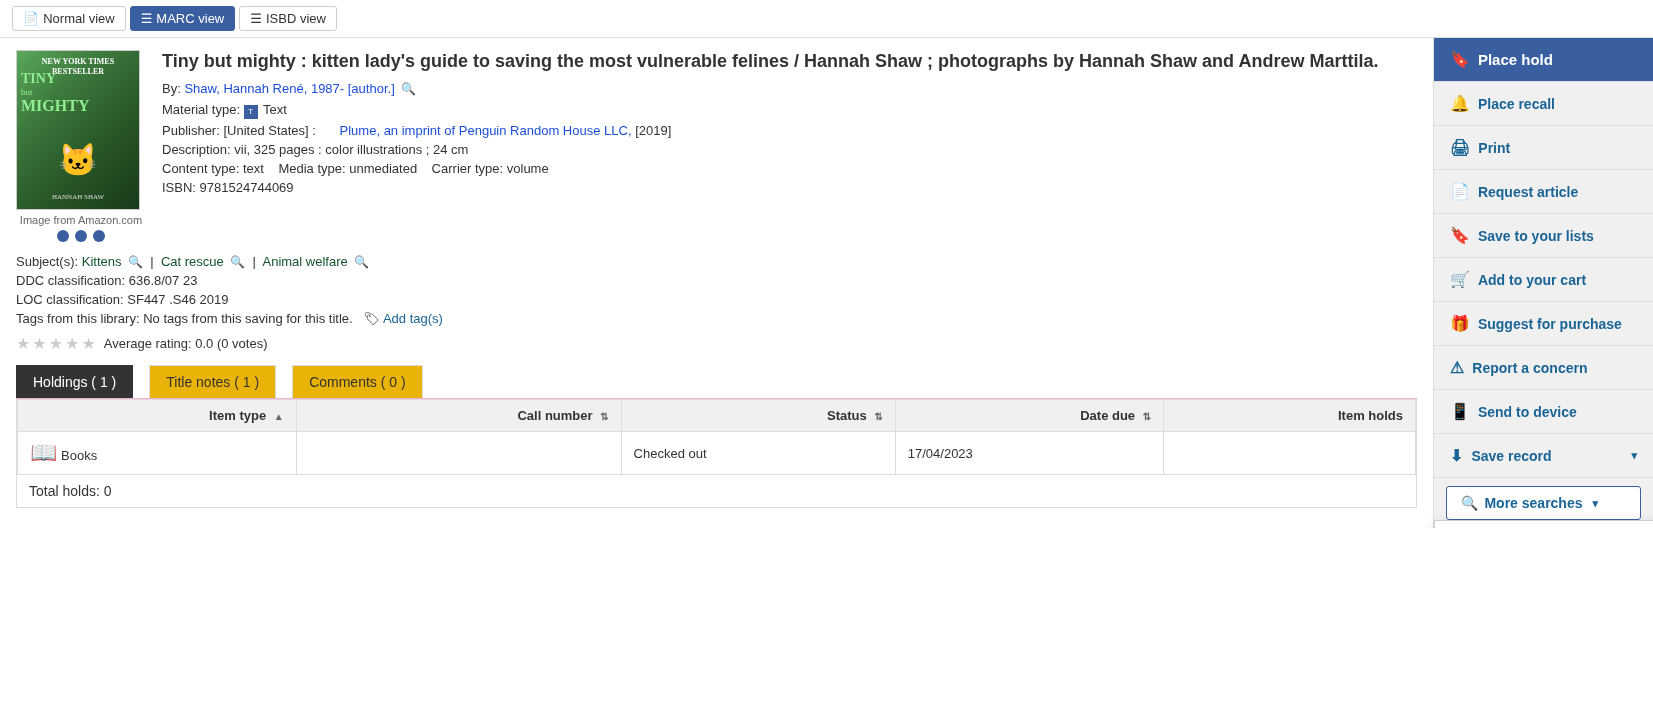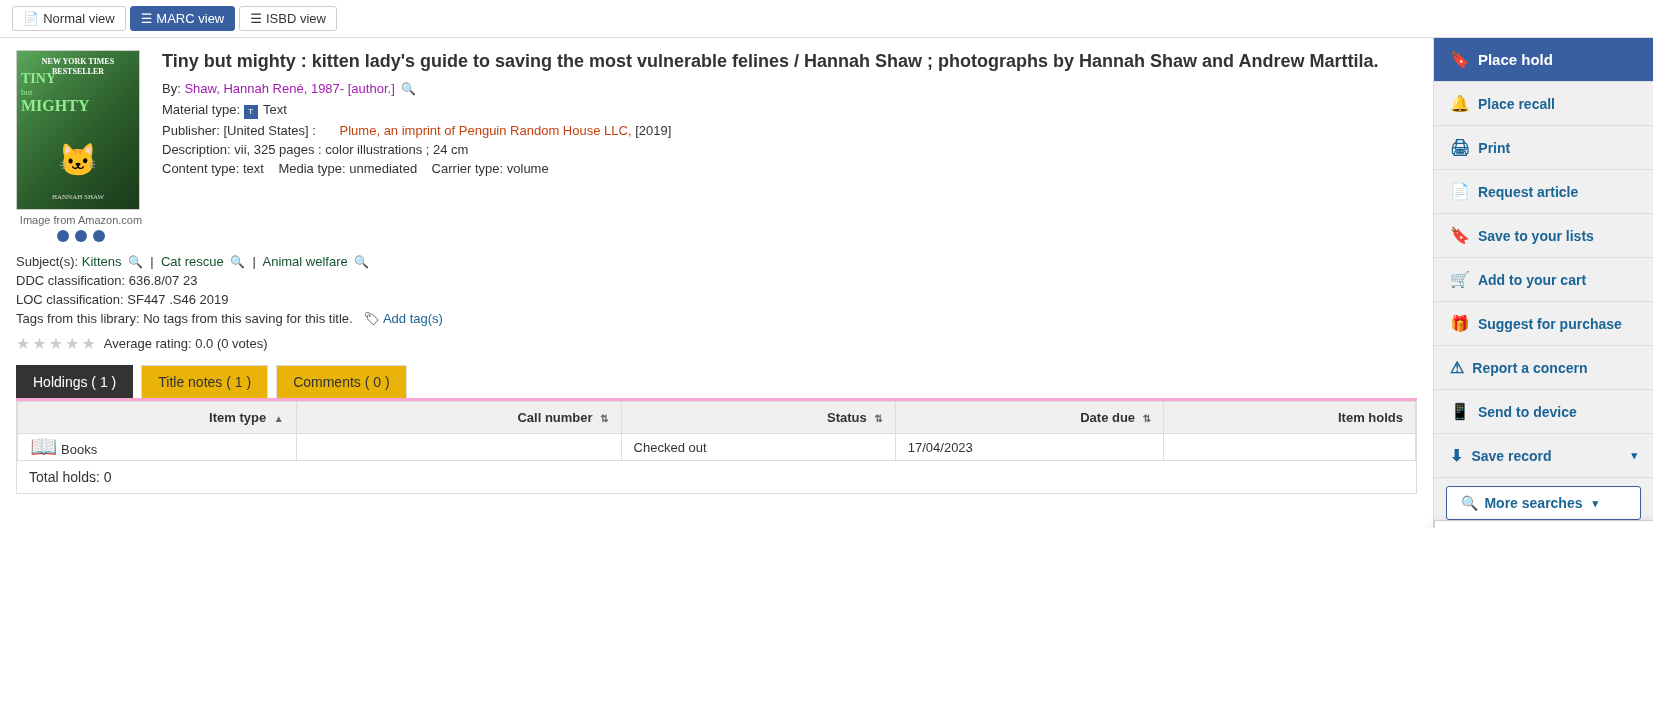--- a/index.html
+++ b/index.html
@@ -109,32 +109,32 @@
       margin-bottom: 8px;
       line-height: 1.3;
     }
 
     .book-author {
       margin-bottom: 6px;
       font-size: 13px;
     }
 
     .book-author a {
-      color: #a21caf;
+      color: #1d4ed8;
       text-decoration: none;
     }
 
     .book-meta {
       font-size: 13px;
       margin-bottom: 4px;
       color: #333;
     }
 
     .book-meta a {
-      color: #c2410c;
+      color: #1d4ed8;
       text-decoration: none;
       padding-left: 20px;
     }
 
     .material-icon {
       display: inline-block;
       width: 14px;
       height: 14px;
       background: #3a5fa0;
       color: #fff;
@@ -182,22 +182,22 @@
       gap: 2px;
     }
 
     .star {
       color: #ccc;
       font-size: 16px;
     }
 
     .tabs-bar {
       display: flex;
-      gap: 8px;
-      border-bottom: 3px solid #f9a8d4;
+      gap: 16px;
+      border-bottom: 1px solid #f9a8d4;
       margin-top: 12px;
     }
 
     .tab {
       padding: 8px 16px;
       cursor: pointer;
       font-size: 14px;
       border: 1px solid #ddd;
       border-bottom: none;
       background: #f5f5f5;
@@ -235,21 +235,21 @@
 
     .holdings-table th .sort-arrow {
       display: inline-block;
       margin-left: 4px;
       color: #666;
       font-size: 10px;
     }
 
     .holdings-table td {
       border: 1px solid #ddd;
-      padding: 0 12px;
+      padding: 8px 12px;
       font-size: 13px;
     }
 
     .holdings-table tr:nth-child(even) td {
       background: #f9f9f9;
     }
 
     .total-holds {
       padding: 8px 12px;
       font-size: 14px;
@@ -418,20 +418,24 @@
           <span>Content type:</span>
           <span>text</span>
           &nbsp;&nbsp;
           <span>Media type:</span>
           <span>unmediated</span>
           &nbsp;&nbsp;
           <span>Carrier type:</span>
           <span>volume</span>
         </div>
 
+        <div class="book-meta">
+          <span>ISBN:</span>
+          <span>9781524744069</span>
+        </div>
       </div>
     </div>
 
     <div class="subjects-row">
       <span>Subject(s):</span>
       <a>Kittens</a>
       <span class="q-icon">🔍</span>
       &nbsp;|&nbsp;
       <a>Cat rescue</a>
       <span class="q-icon">🔍</span>

